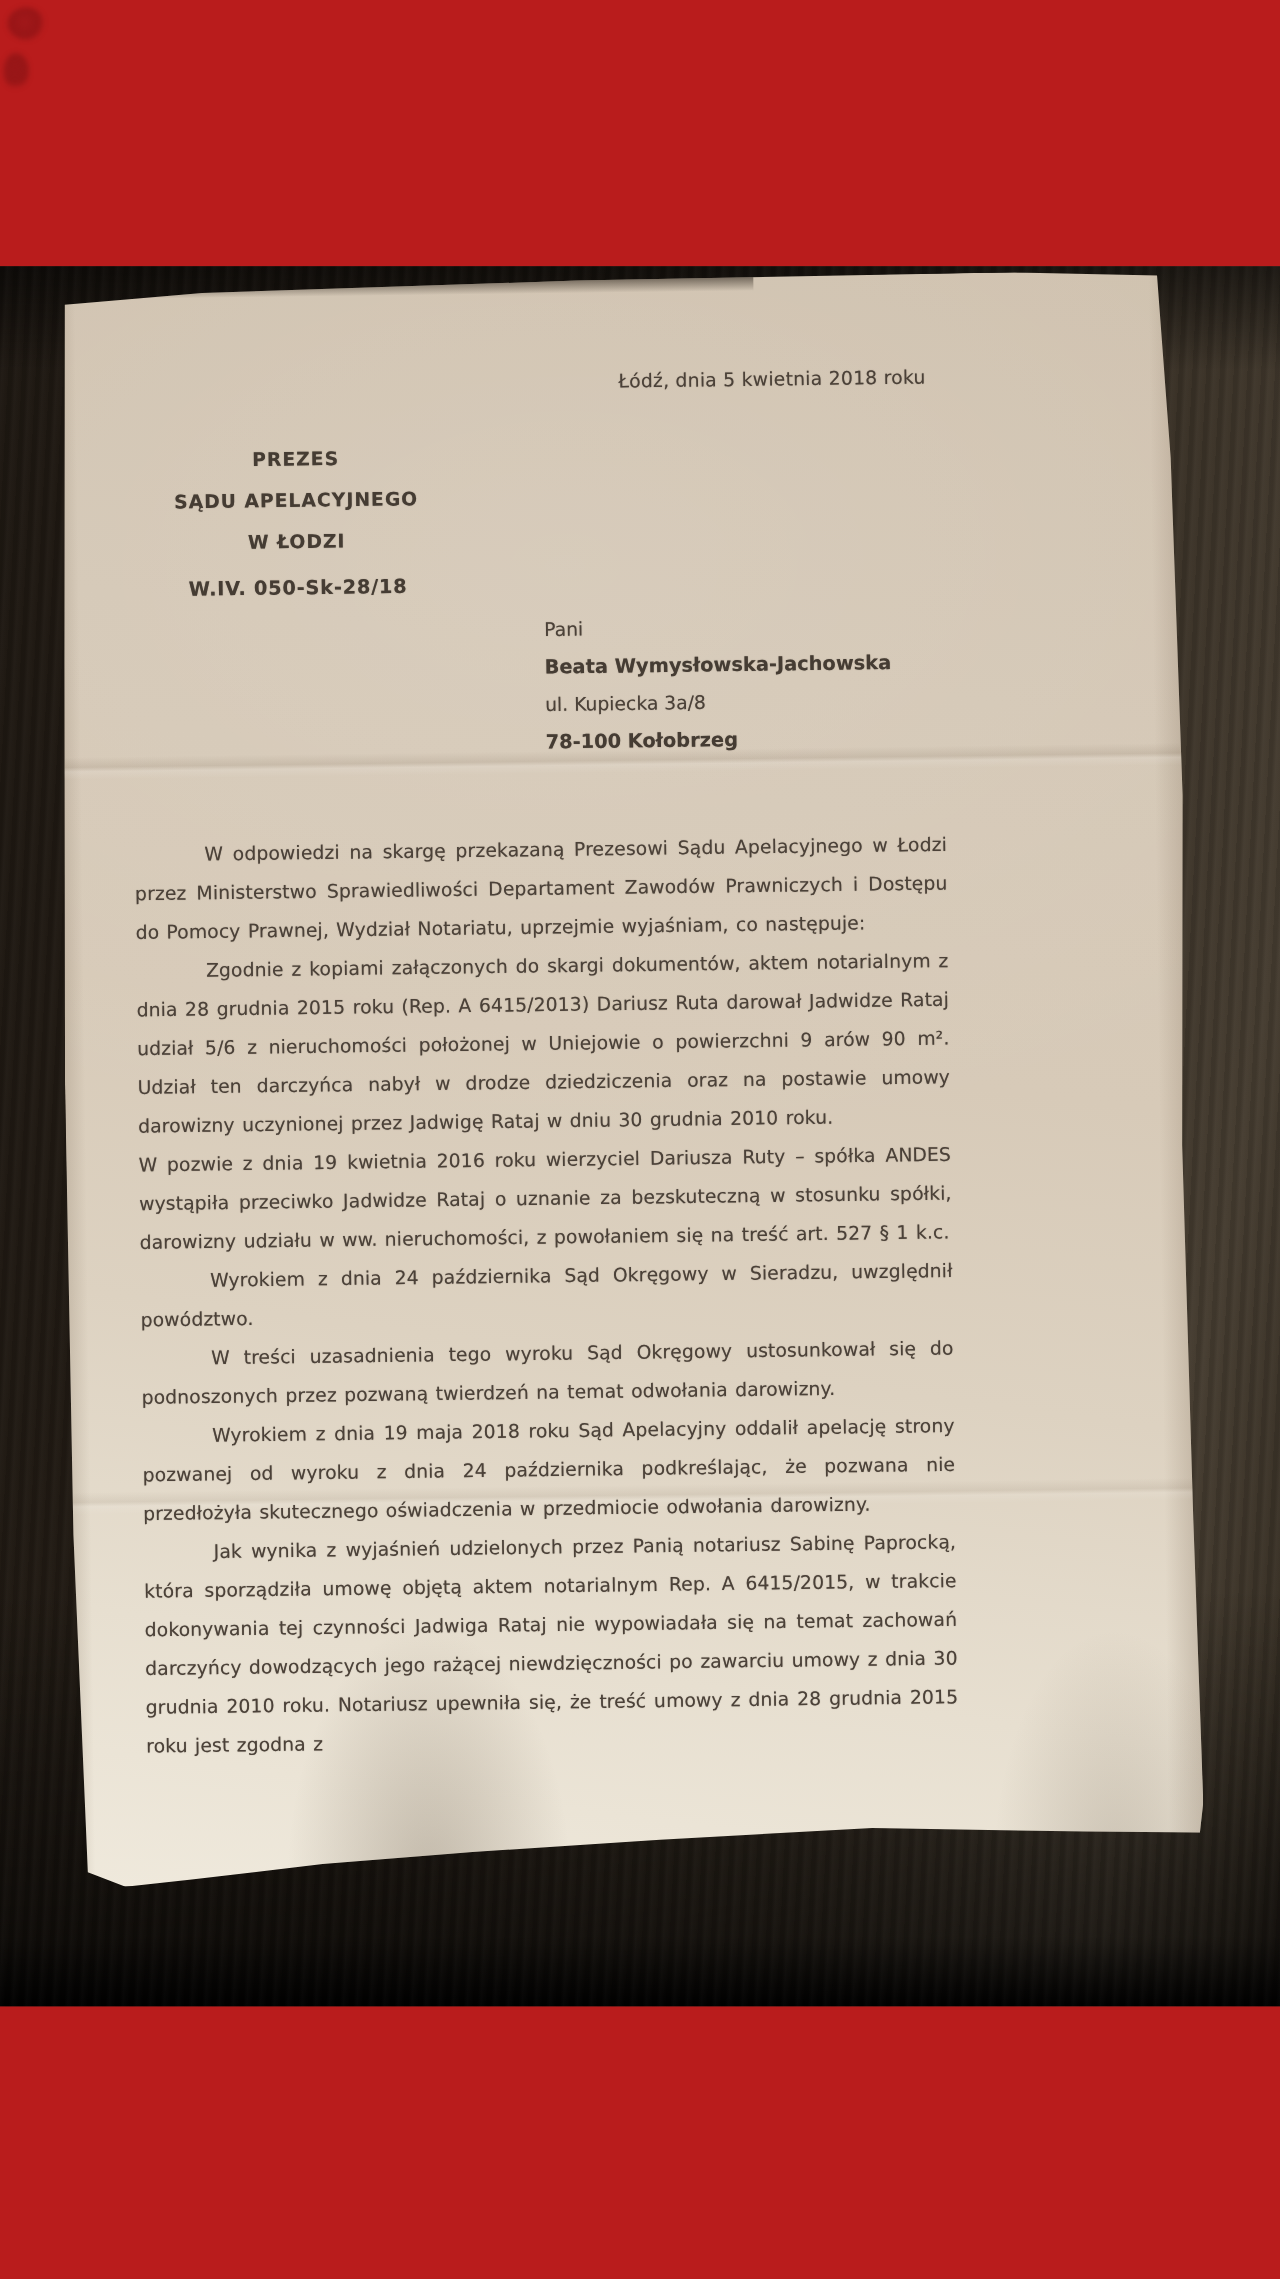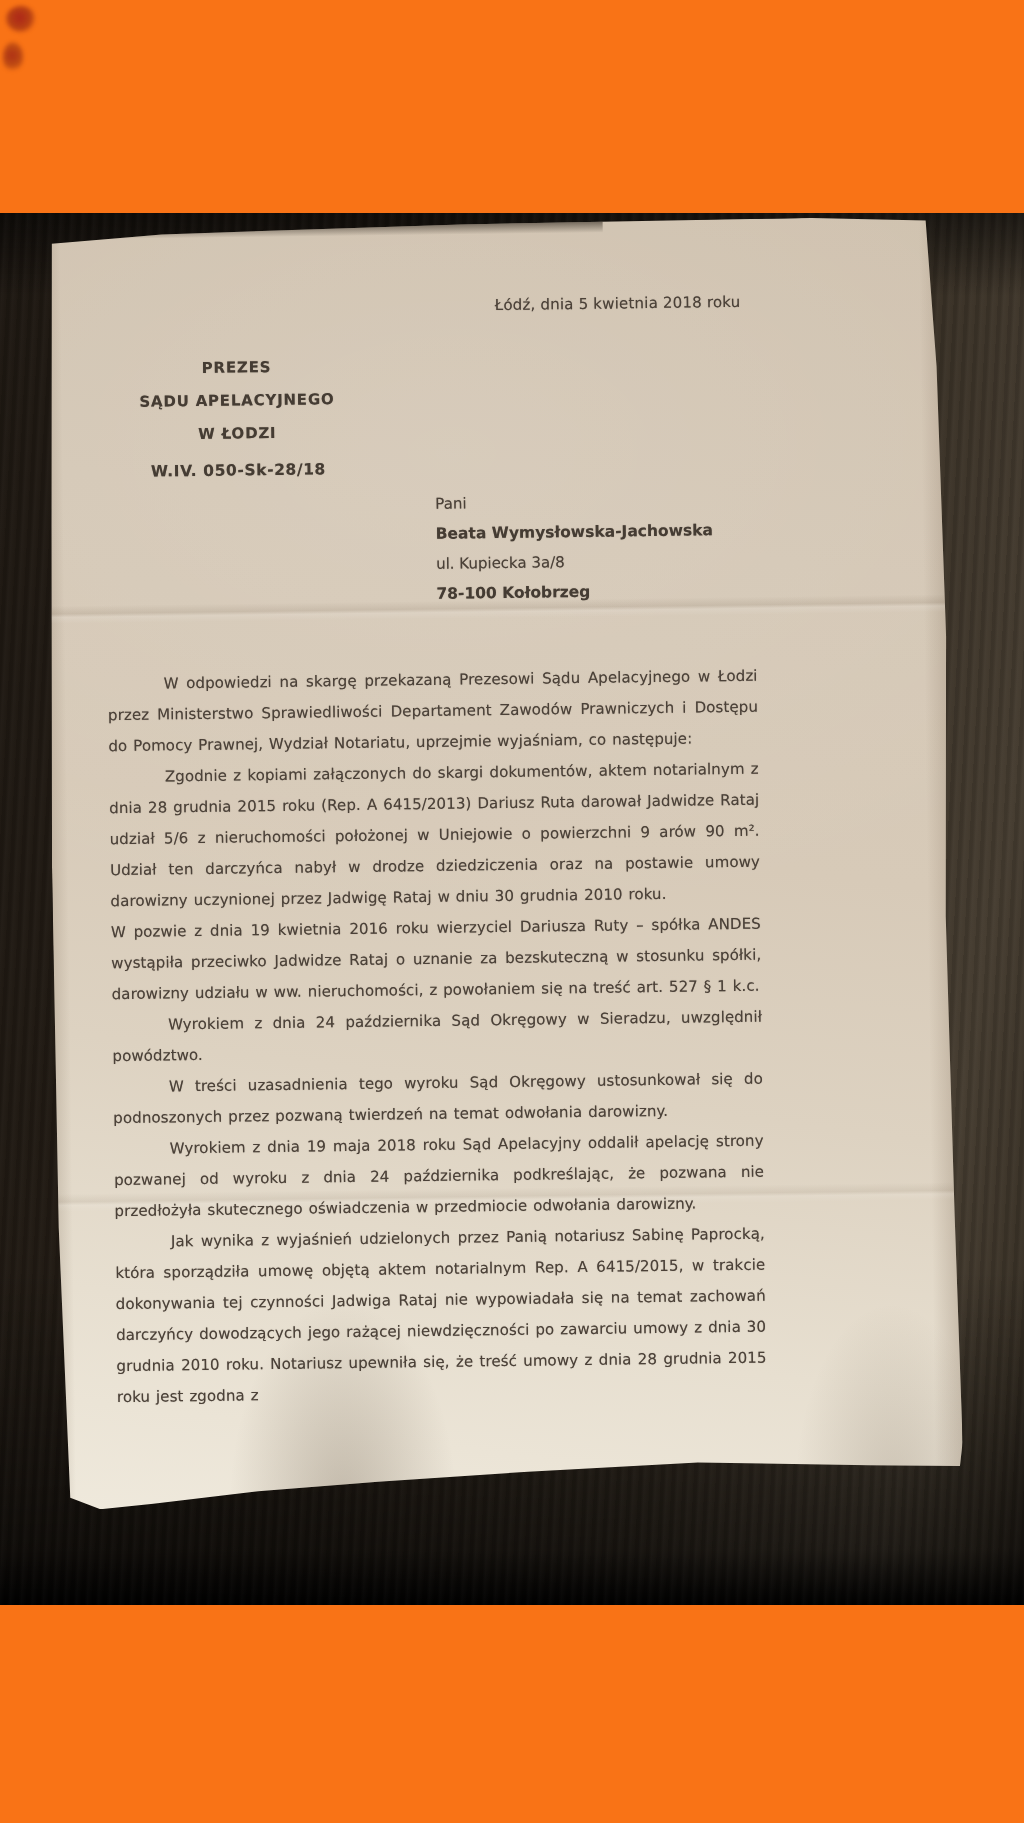--- a/index.html
+++ b/index.html
@@ -1,18 +1,18 @@
 <!DOCTYPE html>
 <html><head>
 <meta charset="utf-8">
 <style>
   html,body { margin:0; padding:0; background:#000; }
   .photo {
     position:relative; width:1024px; height:1823px; overflow:hidden;
-    background:#f97316;
+    background:#b91c1c;
     font-family:"DejaVu Sans","Liberation Sans",sans-serif;
   }
   
   .table-surface {
     position:absolute; left:0; top:213px; width:1024px; height:1392px;
     background:
       repeating-linear-gradient(93deg, rgba(0,0,0,0.10) 0px, rgba(0,0,0,0.10) 3px, rgba(255,255,255,0.02) 6px, rgba(0,0,0,0) 11px),
       linear-gradient(180deg, rgba(0,0,0,0.55) 0%, rgba(0,0,0,0) 6%, rgba(0,0,0,0) 76%, rgba(0,0,0,0.55) 96%, #000 100%),
       linear-gradient(100deg, #1e1812 0%, #251e16 40%, #332b21 68%, #463d31 88%, #393126 96%, #2a231b 100%);
   }

